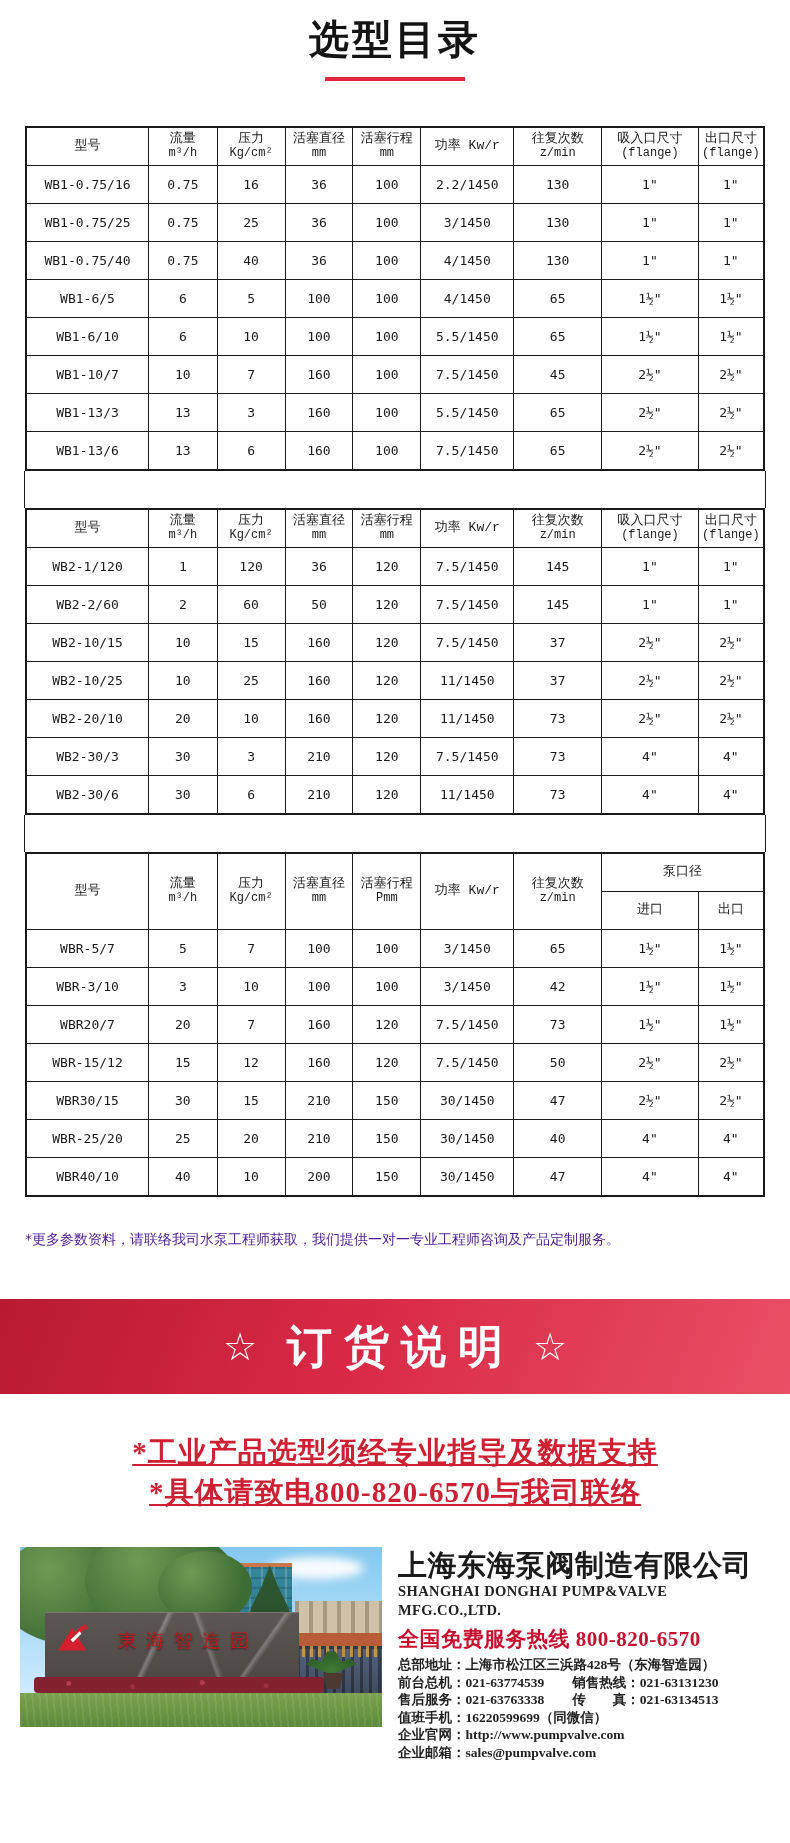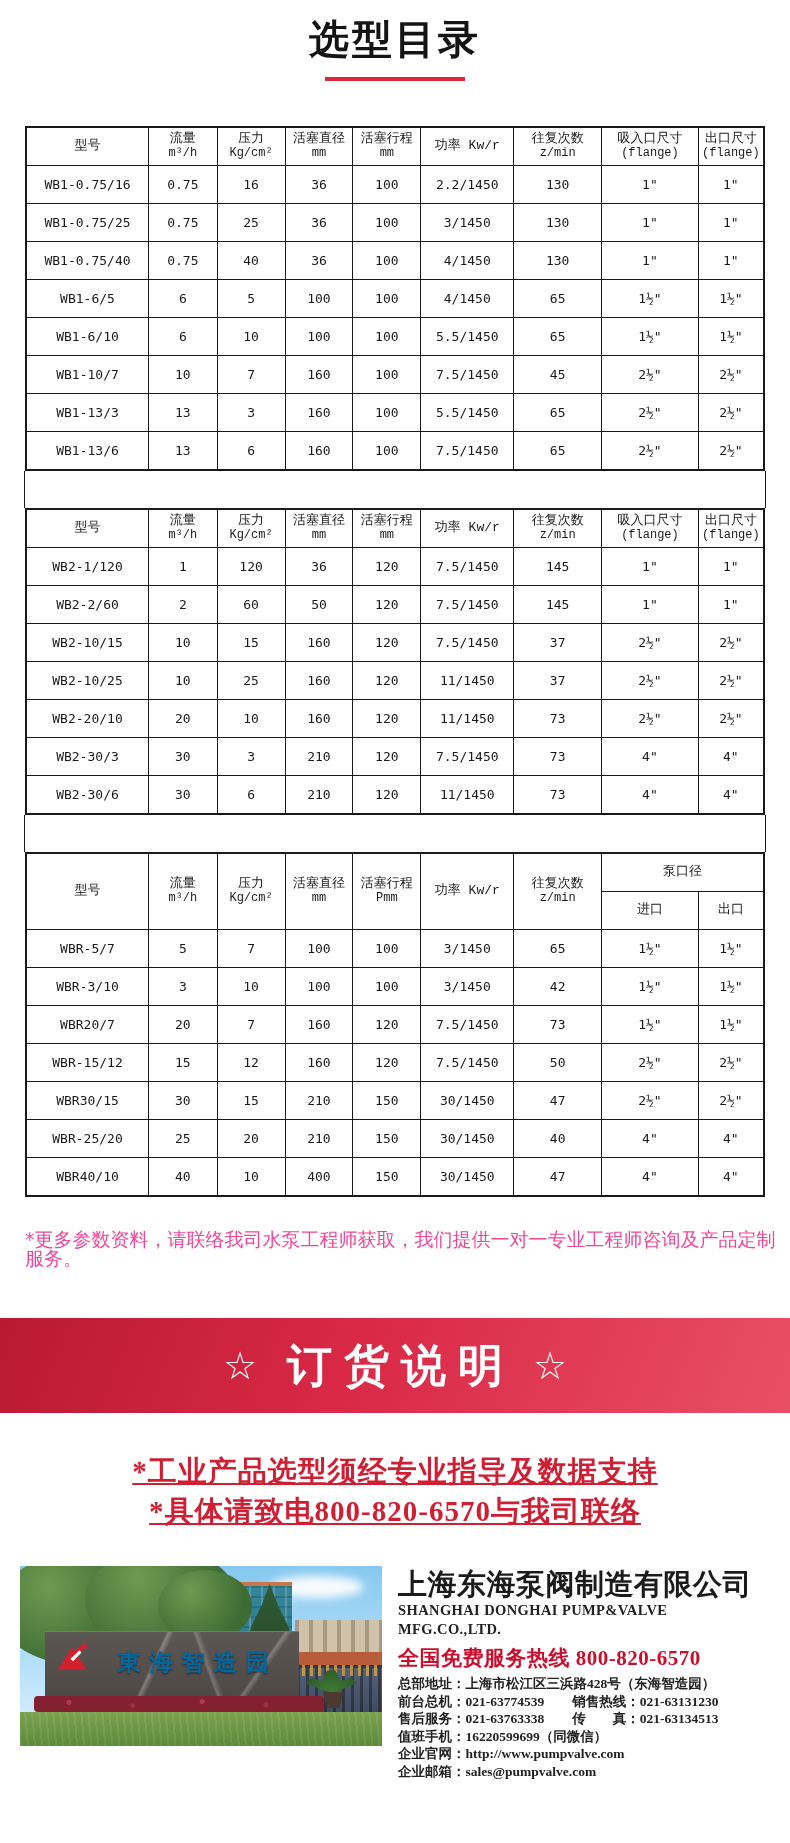--- a/index.html
+++ b/index.html
@@ -35,21 +35,21 @@
     height:37px;font-size:13px;
     font-family:"DejaVu Sans Mono","DejaVu Sans",monospace;
   }
   .table-gap{
     width:740px;height:37px;margin:0 auto;
     border-left:1px solid #1a1a1a;border-right:1px solid #1a1a1a;
   }
 
   
   .footnote{
-    margin:33px 0 0 25px;font-size:19px;line-height:19px;color:#ec4899;
+    margin:33px 0 0 25px;font-size:14px;line-height:19px;color:#4c1d95;
   }
 
   
   .banner{
     margin-top:50px;width:790px;height:95px;
     background:linear-gradient(112deg,#b91a32 0%,#d92946 45%,#e94f66 100%);
     display:flex;align-items:center;justify-content:center;gap:18px;
   }
   .banner .star{color:#ffffff;font-size:38px;line-height:1;}
   .banner .banner-title{
@@ -113,21 +113,21 @@
   .sign-wall{
     left:7%;top:36%;width:70%;height:41%;
     background:
       linear-gradient(115deg,transparent 42%,rgba(255,255,255,.28) 43%,transparent 45%),
       linear-gradient(70deg,transparent 62%,rgba(255,255,255,.22) 63%,transparent 65%),
       linear-gradient(125deg,transparent 78%,rgba(255,255,255,.25) 79%,transparent 81%),
       linear-gradient(180deg,#5d5754,#4c4644);
     border-top:1px solid #7d7672;
   }
   .sign-text{
-    left:27%;top:45%;color:#0369a1;font-size:23px;font-weight:bold;
+    left:27%;top:45%;color:#b91c1c;font-size:19px;font-weight:normal;
     letter-spacing:9px;white-space:nowrap;text-shadow:0 1px 2px rgba(0,0,0,.5);
   }
   .logo-mark{left:10%;top:42%;width:34px;height:30px;}
   .flowers{
     left:4%;top:72%;width:80%;height:9%;
     background:
       radial-gradient(circle at 12% 40%,#b23a4d 0 2px,transparent 3px),
       radial-gradient(circle at 34% 60%,#a12f42 0 2px,transparent 3px),
       radial-gradient(circle at 58% 35%,#b23a4d 0 2px,transparent 3px),
       radial-gradient(circle at 80% 55%,#a12f42 0 2px,transparent 3px),
@@ -491,21 +491,21 @@
             <td>150</td>
             <td>30/1450</td>
             <td>40</td>
             <td>4"</td>
             <td>4"</td>
           </tr>
           <tr>
             <td>WBR40/10</td>
             <td>40</td>
             <td>10</td>
-            <td>400</td>
+            <td>200</td>
             <td>150</td>
             <td>30/1450</td>
             <td>47</td>
             <td>4"</td>
             <td>4"</td>
           </tr>
         </tbody>
       </table>
     </section>
 

